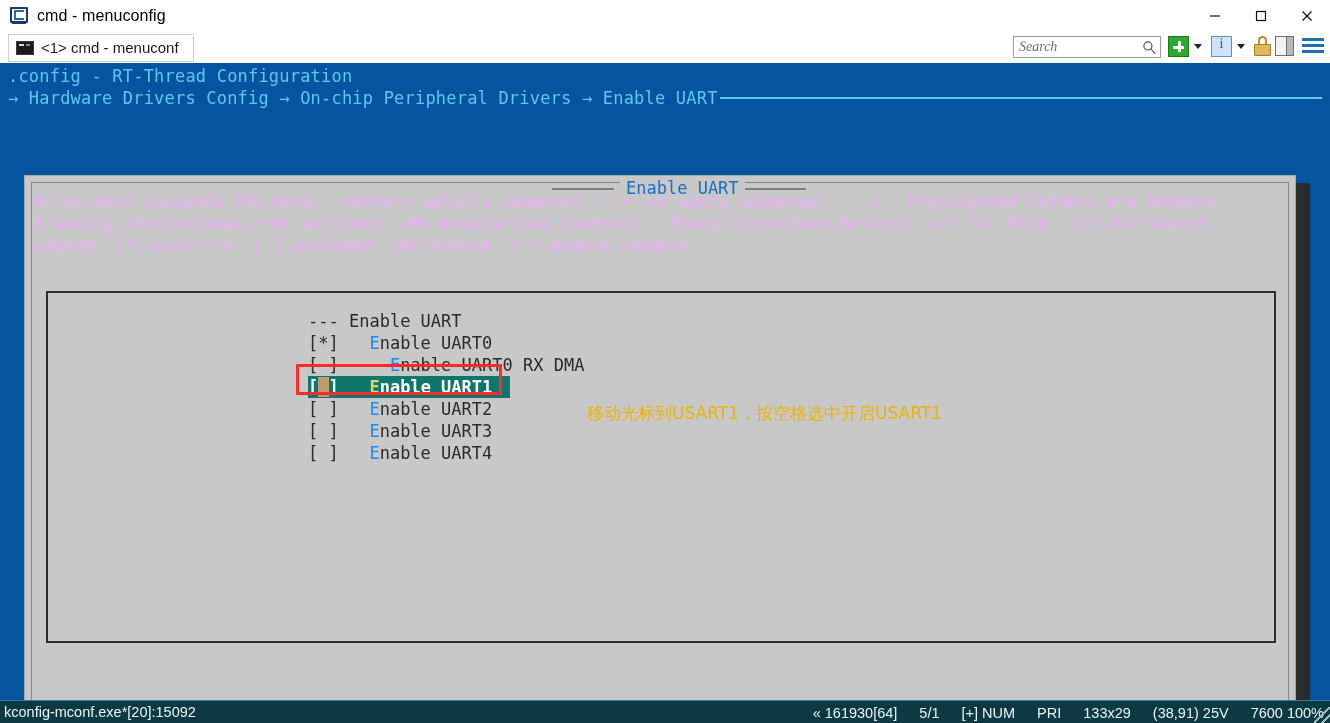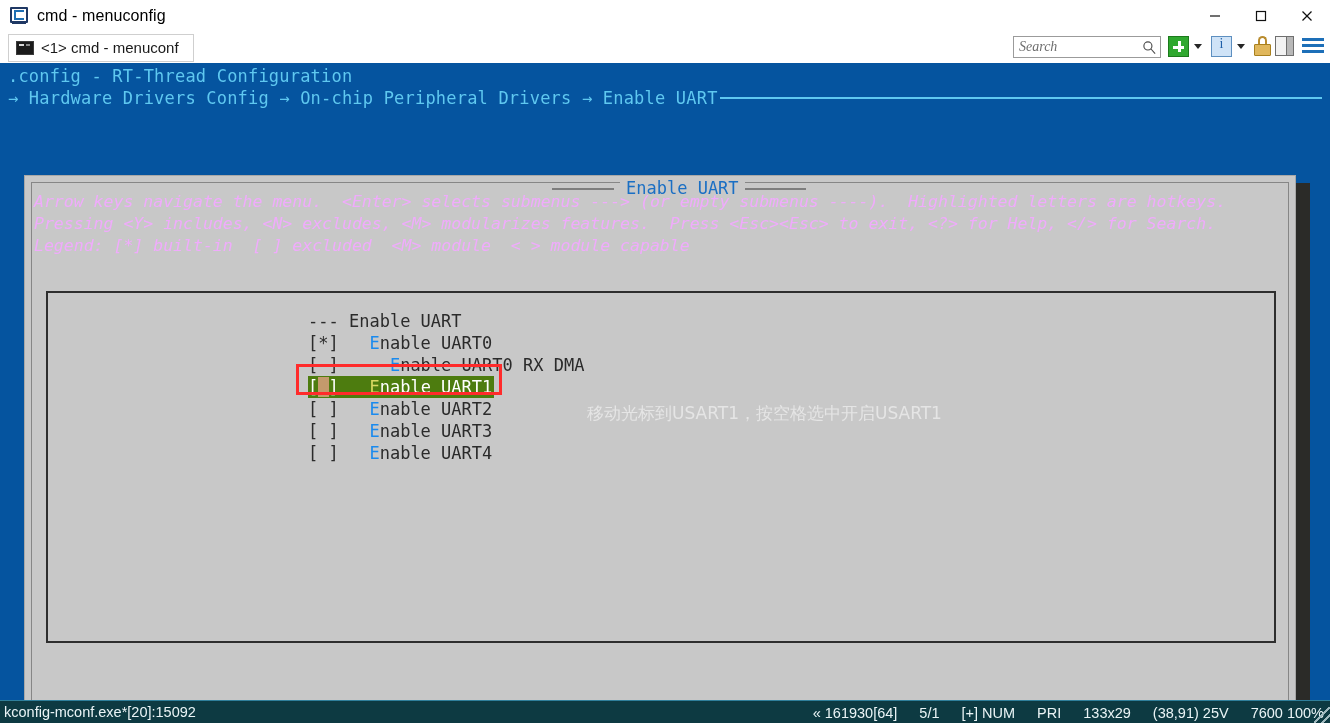--- a/index.html
+++ b/index.html
@@ -256,40 +256,41 @@
     position: absolute; left: 260px; top: 10px;
     font-size: 17px; line-height: 22px;
     font-family: "DejaVu Sans Mono", monospace;
     white-space: pre;
     margin-top: 7px;
   }
   .mrow { height: 22px; white-space: pre; color: #2b2b2b; display: block; }
   .mrow .hk { color: #1a8aee; }
   .mrow.sep { color: #2b2b2b; }
   .mrow.selected {
-    background: #4d7c0f;
+    background: #0f766e;
     color: #ffffff;
     display: inline-block;
-    padding-right: 2px;
+    padding-right: 18px;
+    font-weight: bold;
   }
   .mrow.selected .hk { color: #d8d862; }
   .mrow.selected .cur {
     background: #c49a6c; color: #c49a6c;
   }
 
   
   .annot-box {
     position: absolute; left: 296px; top: 301px;
     width: 206px; height: 31px;
     border: 3px solid #ff2b2b;
     pointer-events: none;
   }
   .annot-text {
     position: absolute; left: 587px; top: 339px;
-    font-size: 17px; color: #e5e5e5;
+    font-size: 17px; color: #eab308;
     font-family: "DejaVu Sans", sans-serif;
     white-space: pre;
   }
 
   
   .statusbar {
     position: absolute; left: 0; top: 700px;
     width: 1330px; height: 23px;
     background: #0d3a42;
     border-top: 1px solid #2f7f9b;

